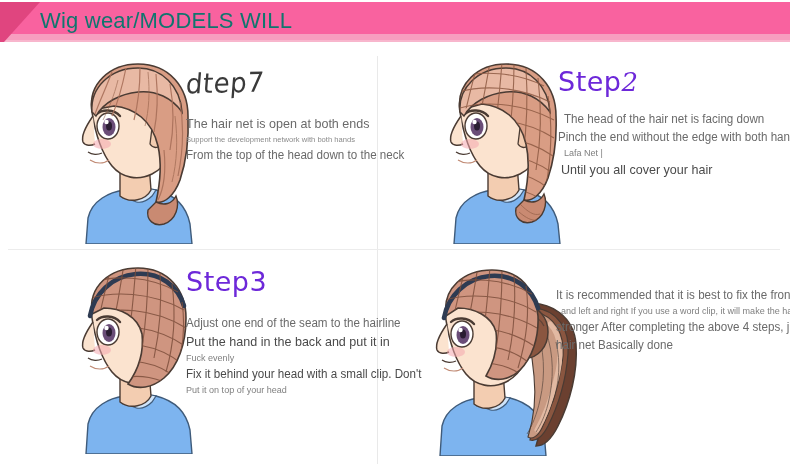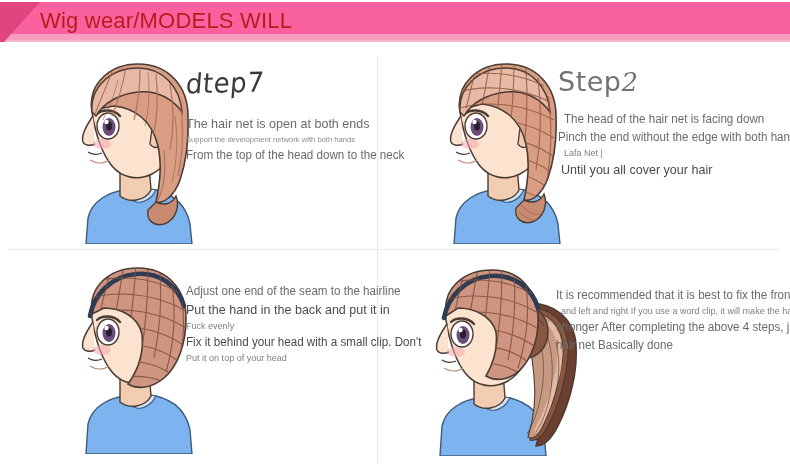--- a/index.html
+++ b/index.html
@@ -32,21 +32,21 @@
   }
   .banner-wedge-lite {
     position: absolute; left: 0; top: 2px; width: 86px; height: 42px;
     background: #fbc6d8;
     clip-path: polygon(38px 0, 86px 0, 86px 42px, 0 42px);
     z-index: -1;
   }
   .banner-title {
     position: absolute; left: 40px; top: 6px;
     font-size: 22px; line-height: 30px; font-weight: 400;
-    color: #b91c1c; letter-spacing: .2px;
+    color: #0f766e; letter-spacing: .2px;
     white-space: nowrap;
   }
 
   
   .grid {
     position: absolute; left: 0; top: 46px; width: 790px; height: 427px;
   }
   .v-divider {
     position: absolute; left: 377px; top: 10px; width: 1px; height: 408px;
     background: #e9e9e9;
@@ -60,21 +60,21 @@
   .panel-2 { left: 378px; top: 0; width: 412px; height: 203px; }
   .panel-3 { left: 0;   top: 204px; width: 377px; height: 223px; }
   .panel-4 { left: 378px; top: 204px; width: 412px; height: 223px; }
 
   .figure-wrap { position: absolute; }
   .text-wrap { position: absolute; }
 
   
   .step-head {
     font-family: "DejaVu Sans", sans-serif;
-    font-size: 27px; line-height: 32px; color: #737373;
+    font-size: 27px; line-height: 32px; color: #6d28d9;
     font-weight: 400; letter-spacing: .5px; white-space: nowrap;
   }
   .step-head.skewed {
     font-size: 26px;
     transform: skewX(-6deg) rotate(-1.5deg) scaleY(1.06);
     transform-origin: left center;
     color: #3a3a3a;
   }
   .step-head .num-italic {
     font-family: "DejaVu Serif", serif;
@@ -301,20 +301,21 @@
             <path d="M36 62 C62 52 102 54 134 74"></path>
             <path d="M42 78 C66 68 104 72 133 92"></path>
             <path d="M50 94 C72 86 106 90 130 110"></path>
             <path d="M58 110 C78 104 106 108 124 124"></path>
             <path d="M70 124 C88 120 108 124 118 132"></path>
           </g>
         </svg>
       </div>
 
       <div class="text-wrap" style="left:186px; top:16px; width:200px;">
+        <div class="step-head">Step3</div>
         <div style="height:16px"></div>
         <div class="line md">Adjust one end of the seam to the hairline</div>
         <div class="line lg dark">Put the hand in the back and put it in</div>
         <div class="line xs">Fuck evenly</div>
         <div class="line md dark">Fix it behind your head with a small clip. Don't</div>
         <div class="line xs">Put it on top of your head</div>
       </div>
     </div>
 
     <div class="panel panel-4">

